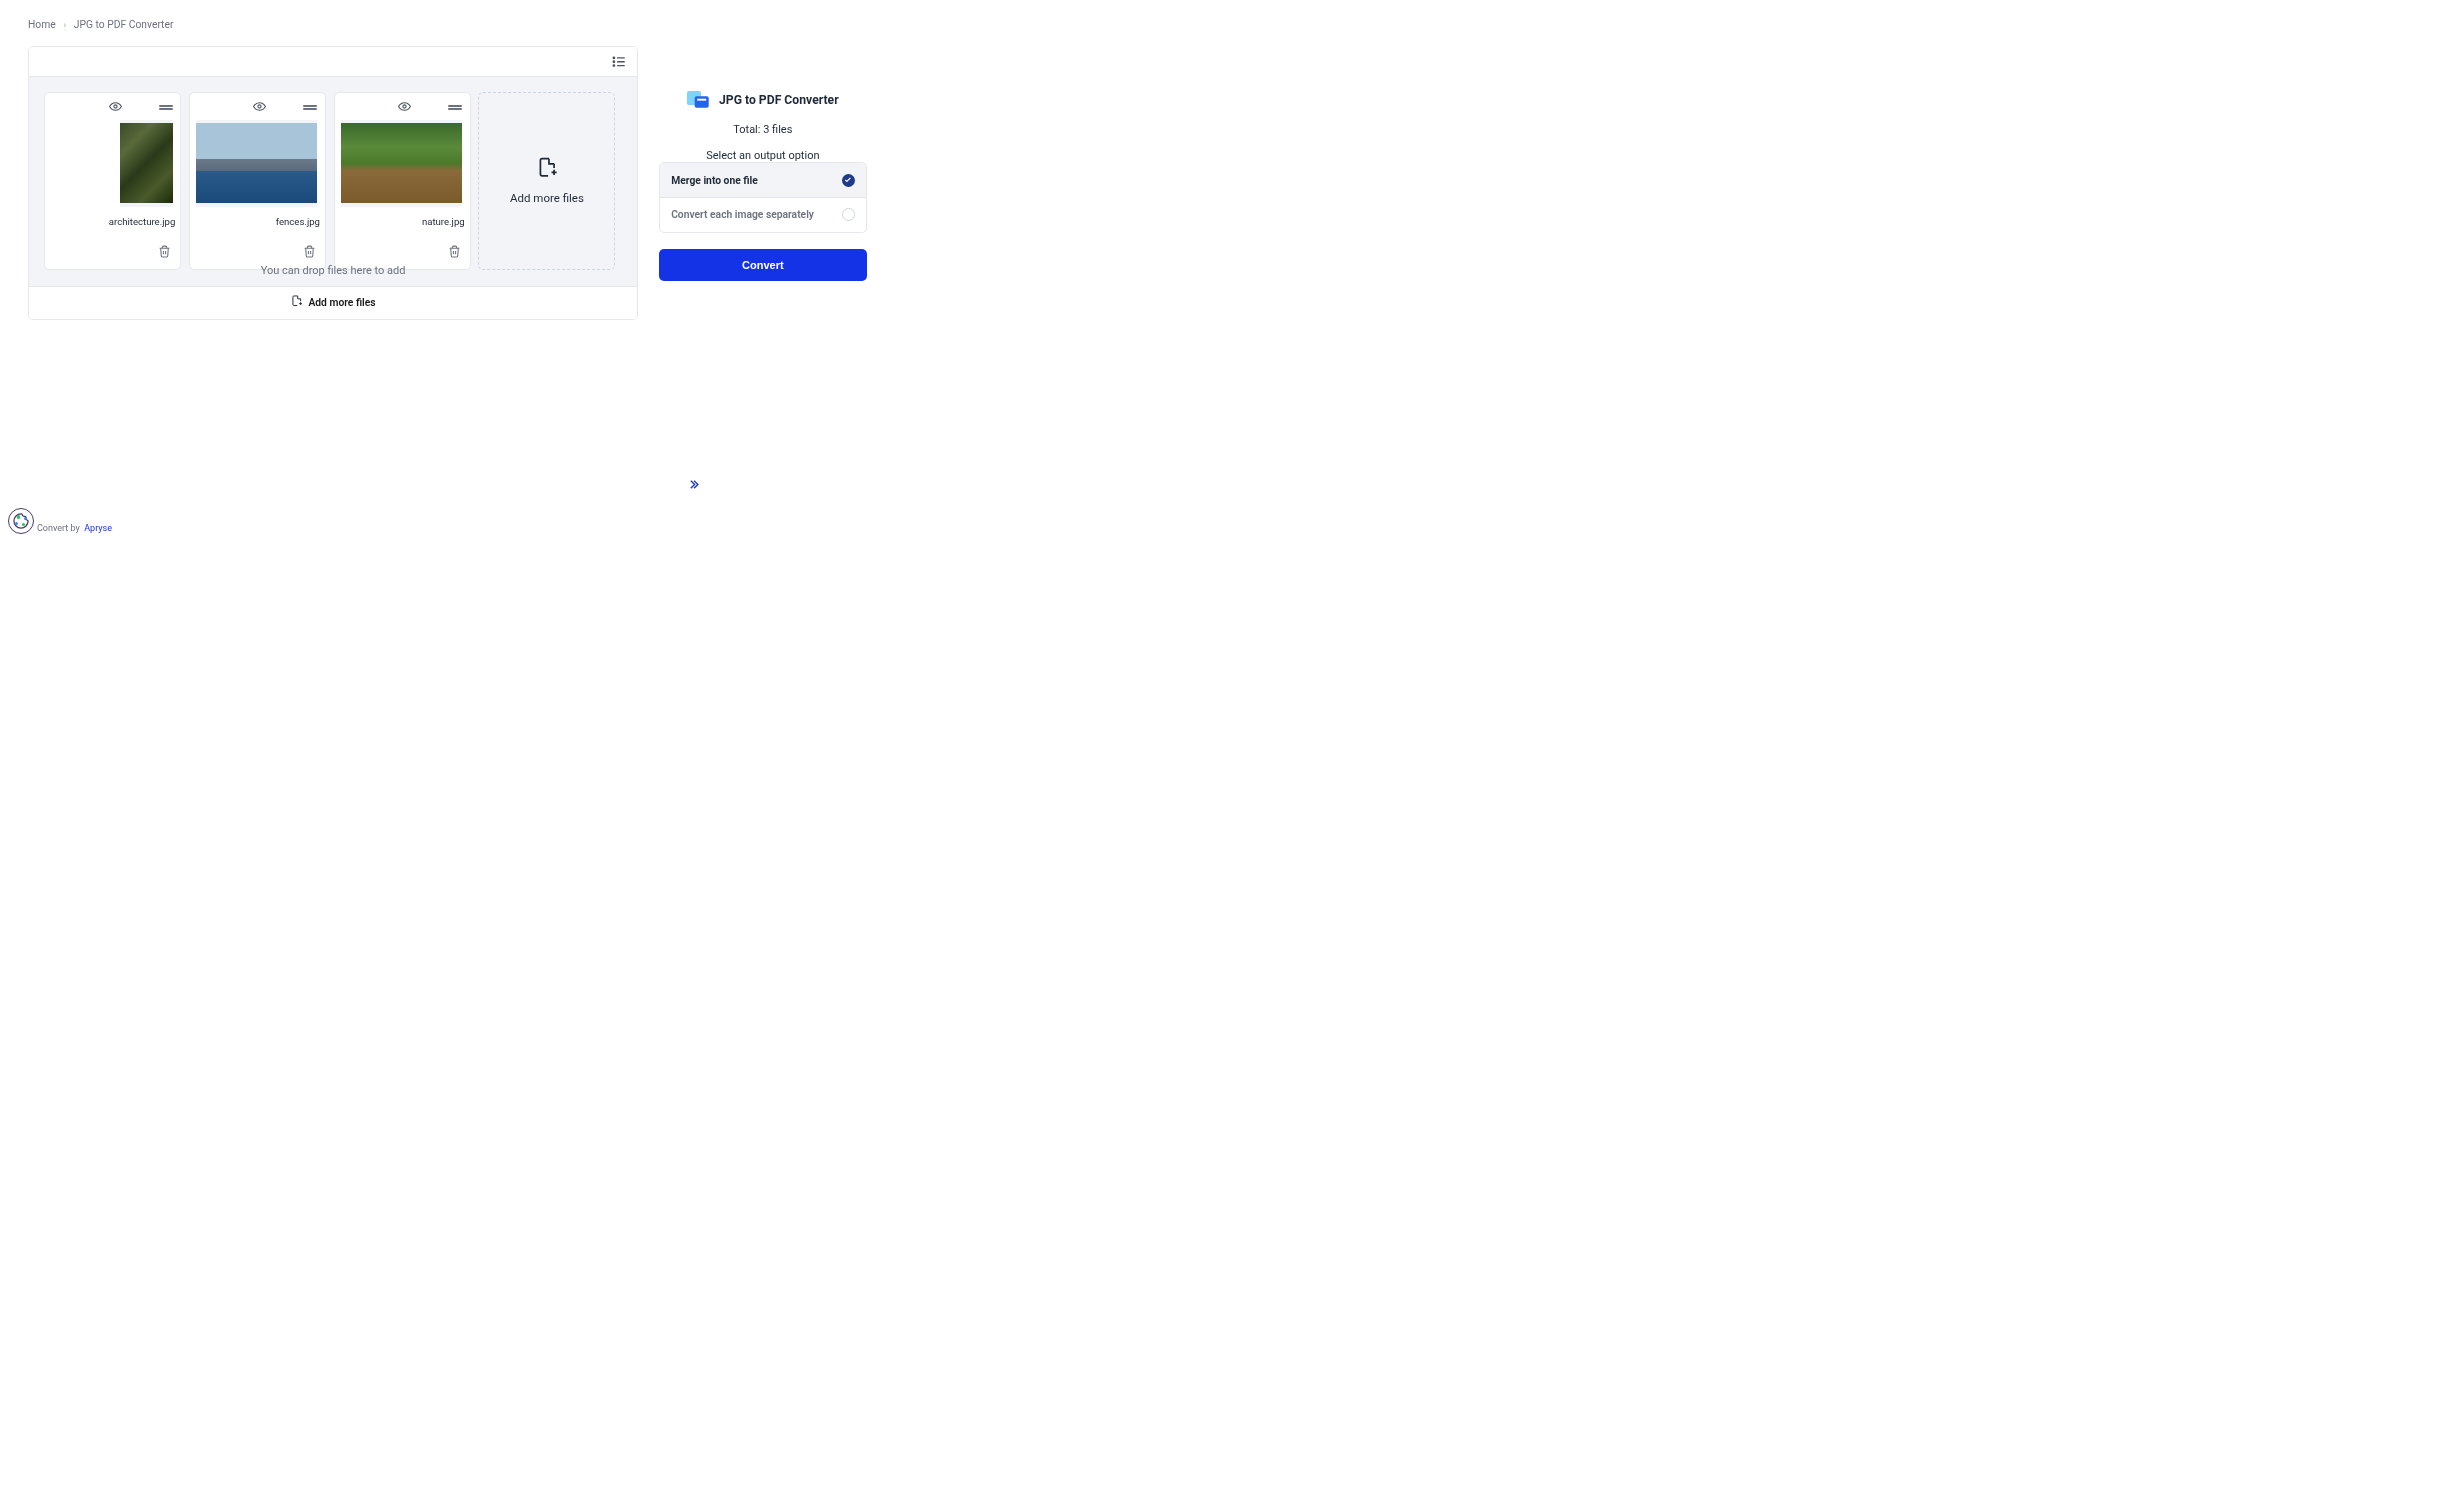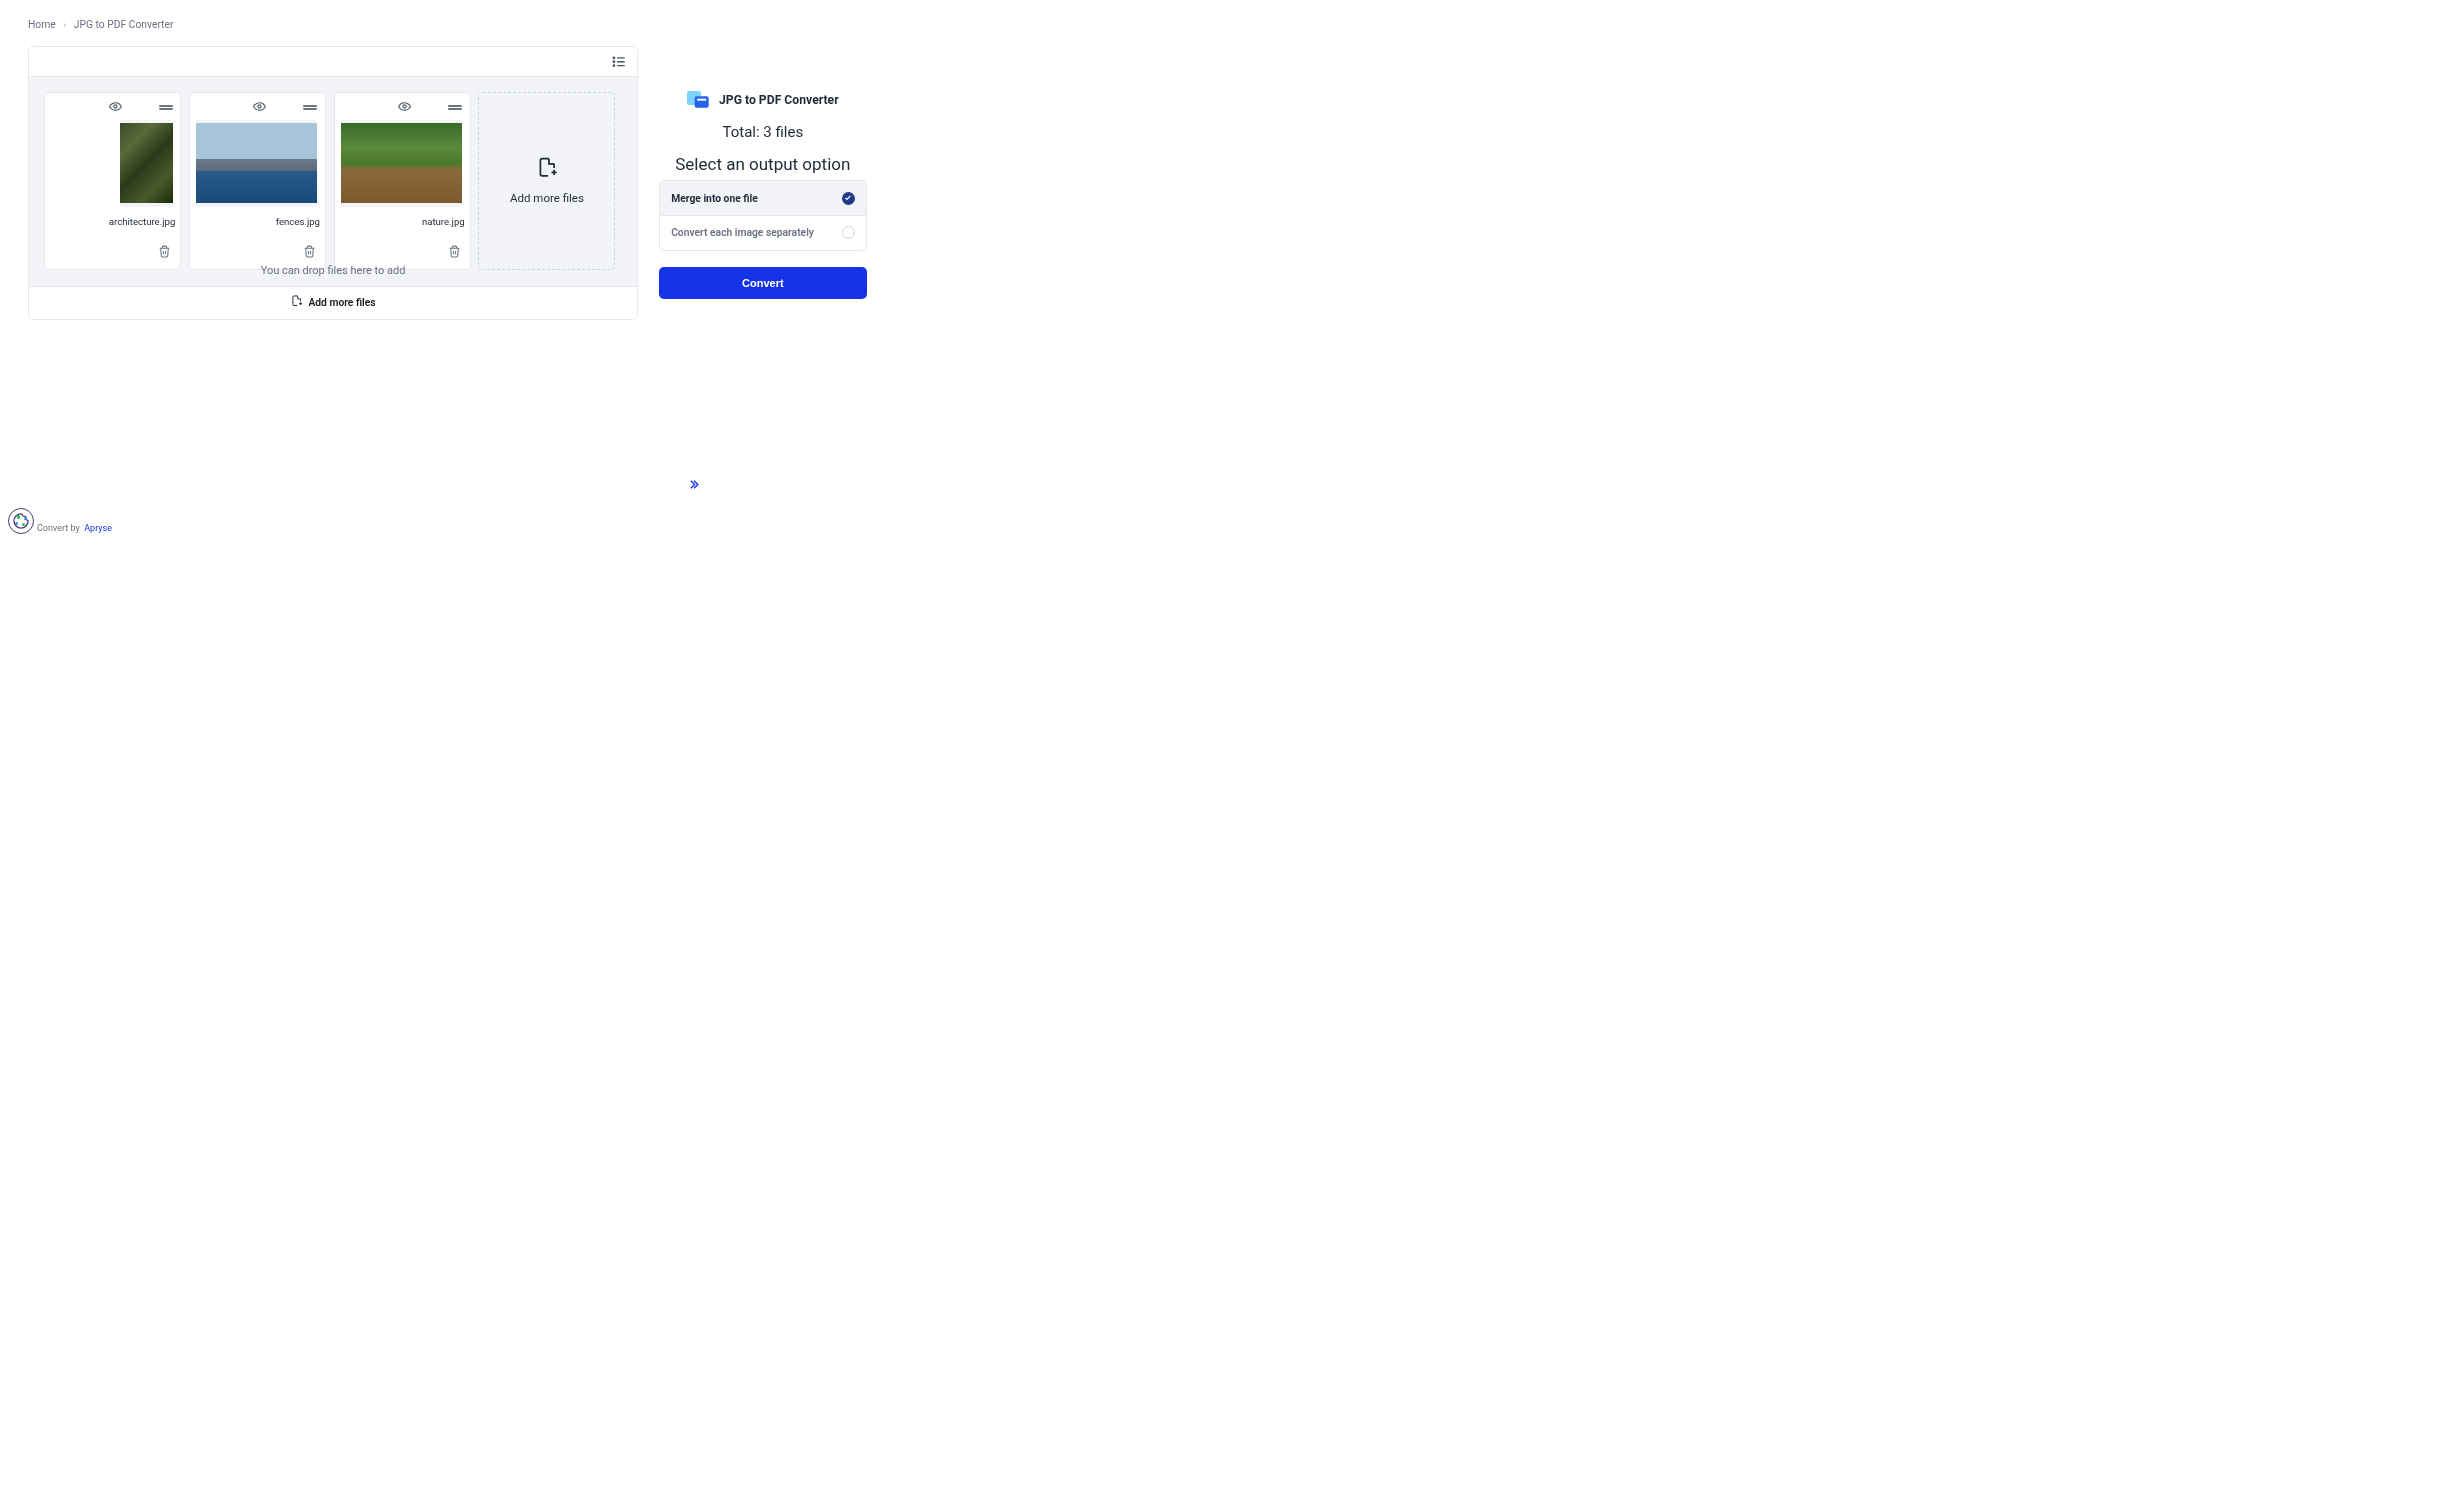--- a/index.html
+++ b/index.html
@@ -171,22 +171,22 @@
   gap: 9px;
   margin-bottom: 14px;
 }
 .panel-icon {
   display: flex;
   align-items: center;
   position: relative;
   width: 23px; height: 18px;
 }
 .panel-title { font-size: 12.2px; font-weight: 700; color: #1f2937; }
-.total-line { font-size: 15px; color: #1f2937; margin-bottom: 13px; }
-.select-line { font-size: 17px; color: #1f2937; margin-bottom: 6px; }
+.total-line { font-size: 11px; color: #1f2937; margin-bottom: 13px; }
+.select-line { font-size: 11px; color: #1f2937; margin-bottom: 0; }
 
 .option-group {
   width: 100%;
   border: 0.6px solid #e5e7eb;
   border-radius: 5.1px;
   overflow: hidden;
   margin-bottom: 16.7px;
 }
 .option-row {
   display: flex;

